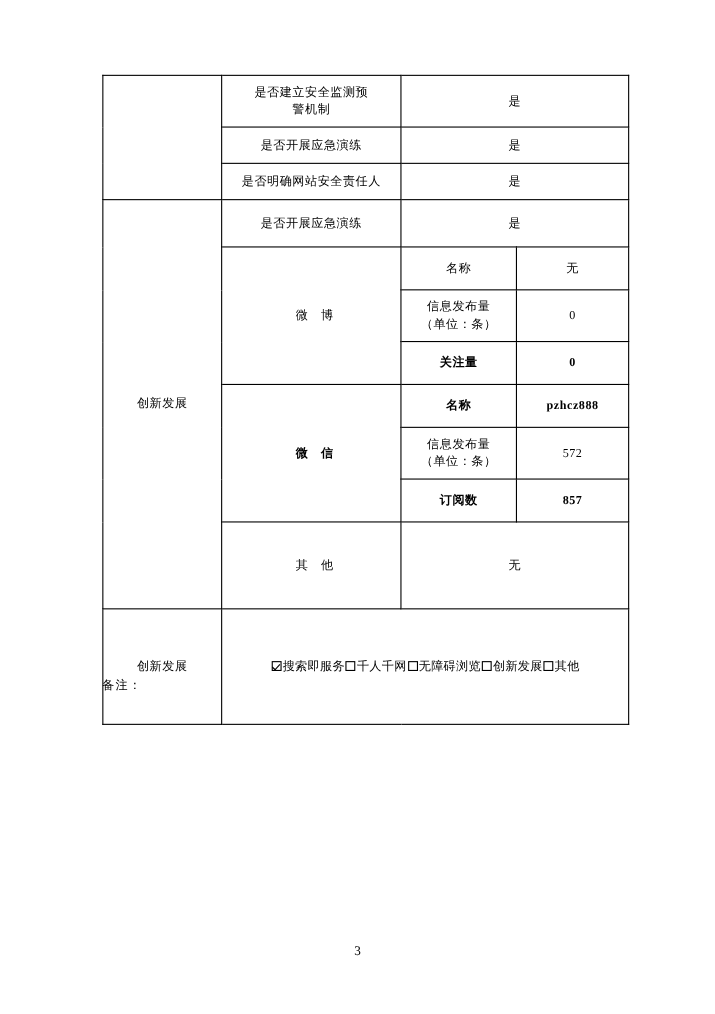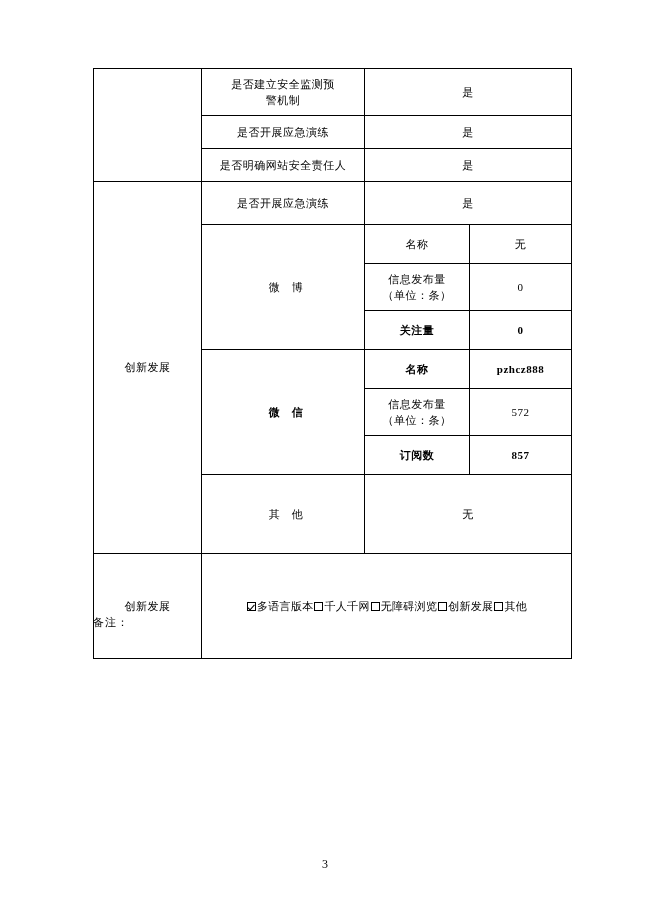--- a/index.html
+++ b/index.html
@@ -171,21 +171,21 @@
 
       <tr class="row-h-7">
         <td class="cell-label spaced">其　他</td>
         <td class="cell-value" colspan="2">无</td>
       </tr>
 
       <tr class="row-h-8">
         <td class="cell-label">创新发展</td>
         <td class="innovation-cell" colspan="3">
           <span class="checkline">
-            <span class="cbox checked"></span><span>多语言版本</span><span class="cbox"></span><span>千人千网</span><span class="cbox"></span><span>无障碍浏览</span><span class="cbox"></span><span>创新发展</span><span class="cbox"></span><span>其他</span>
+            <span class="cbox checked"></span><span>搜索即服务</span><span class="cbox"></span><span>千人千网</span><span class="cbox"></span><span>无障碍浏览</span><span class="cbox"></span><span>创新发展</span><span class="cbox"></span><span>其他</span>
           </span>
         </td>
       </tr>
     </tbody>
   </table>
 
   <div class="remark">备注：</div>
   <div class="page-number">3</div>
 
 </div>

